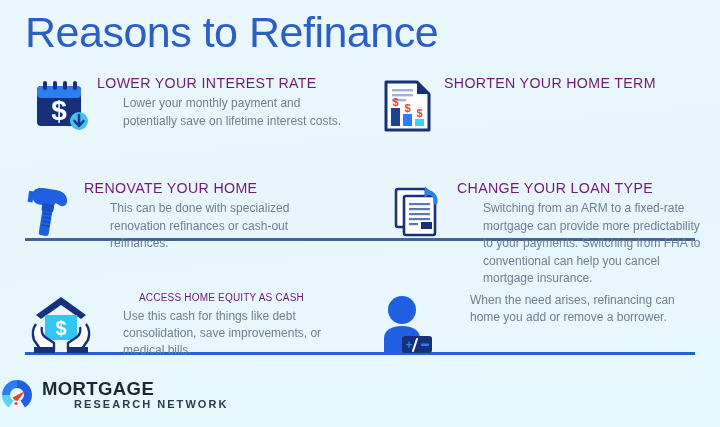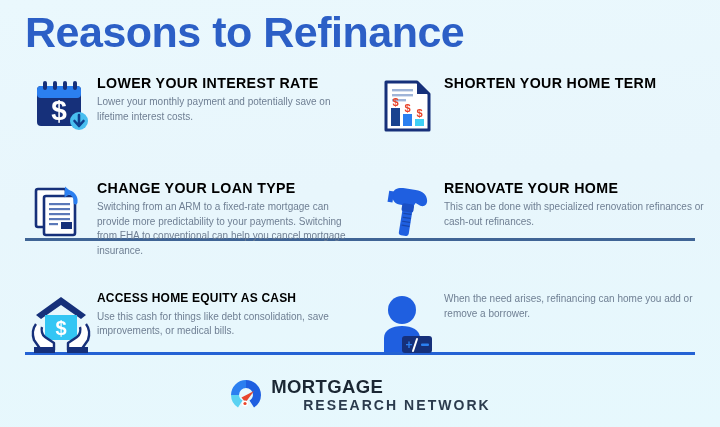--- a/index.html
+++ b/index.html
@@ -8,67 +8,67 @@
     font-family: "Liberation Sans", sans-serif;
     background: linear-gradient(175deg,#eaf8fd 0%,#e8f6fc 45%,#e6f8fd 100%);
     overflow:hidden;
     position:relative;
   }
   #infographic { width:720px; height:427px; position:relative; }
 
   
   .title {
     position:absolute; left:25px; top:8px;
-    font-size:43px; font-weight:bold; letter-spacing:-0.5px;
+    font-size:43px; font-weight:normal; letter-spacing:-0.5px;
     color:#2c5fc6; line-height:1.15;
   }
 
   
   .grid { position:absolute; left:0; top:75px; width:720px; }
   .row { display:flex; width:720px; position:relative; }
   .row .card { display:flex; }
   .card { padding:0; }
 
   .col-left  { width:360px; padding-left:25px; }
   .col-right { width:360px; padding-left:12px; }
 
   .iconwrap {
     flex:0 0 auto; width:72px; display:flex;
     align-items:flex-start; justify-content:center; padding-top:2px;
   }
   .textwrap { flex:1 1 auto; padding-right:14px; }
 
   .card-title {
-    color:#000000; font-size:14.2px; font-weight:bold;
+    color:#701a75; font-size:14.2px; font-weight:normal;
     letter-spacing:0.35px; line-height:1.15; margin-bottom:4px;
     white-space:nowrap;
   }
-  .card-title.sm { font-size:12px; letter-spacing:0.2px; }
+  .card-title.sm { font-size:10px; letter-spacing:0.2px;text-align:center; }
   .card-body {
-    color:#6f7f93; font-size:10px; line-height:1.45;
+    color:#6f7f93; font-size:12px; line-height:1.45;margin-left:26px;
   }
 
   
   .divider { position:absolute; left:25px; width:670px; }
   .divider.d1 { top:163px; height:3px; background:#3f6495; }
   .divider.d2 { top:277px; height:2.5px; background:#2462d4; }
 
   
   .footer {
     position:absolute; left:0; top:378px; width:720px;
-    display:flex; align-items:center; justify-content:center;
+    display:flex; align-items:center; 
   }
   .logo-mark { width:34px; height:34px; margin-right:8px; flex:0 0 auto; }
   .logo-text { line-height:1; }
   .logo-main {
     font-size:18.5px; font-weight:bold; color:#1b2733;
     letter-spacing:0.4px;
   }
   .logo-sub {
-    font-size:14px; font-weight:bold; color:#2b3b4d;
+    font-size:11px; font-weight:bold; color:#2b3b4d;
     letter-spacing:2.05px; margin-top:1px;padding-left:32px;
   }
   svg { display:block; overflow:visible; }
 </style>
 </head>
 <body>
 
 <div id="infographic">
 
   <div class="title">Reasons to Refinance</div>
@@ -116,60 +116,60 @@
         <div class="textwrap">
           <div class="card-title">SHORTEN YOUR HOME TERM</div>
         </div>
       </div>
     </div>
 
     <div class="divider d1"></div>
 
     <div class="row" style="height:114px; padding-top:17px;">
 
+      <div class="card col-right">
+        <div class="iconwrap">
+          <svg width="60" height="62" viewBox="0 0 60 62">
+            <g transform="rotate(9 30 31)">
+              <path d="M12 14 C12 9, 17 7, 23 7 L34 7 C41 7, 46 10, 47 16
+                       C47.5 20, 45 23, 41 22 L36 20 L34 24 L20 24
+                       C15 24, 12 20, 12 16 Z" fill="#1f5fe0"></path>
+              <path d="M8 12 L13 12 L13 23 L8 23 Z" fill="#1f5fe0"></path>
+              <rect x="24" y="22" width="10" height="32" rx="2.5" fill="#1f5fe0"></rect>
+              <rect x="23" y="22" width="12" height="8" rx="2" fill="#1a4fc4"></rect>
+              <path d="M26 32 L33 32 M26 36 L33 36 M26 40 L33 40 M26 44 L33 44" stroke="#1746ac" stroke-width="1.2" stroke-linecap="round"></path>
+            </g>
+          </svg>
+        </div>
+        <div class="textwrap">
+          <div class="card-title">RENOVATE YOUR HOME</div>
+          <div class="card-body">This can be done with specialized renovation refinances or cash-out refinances.</div>
+        </div>
+      </div>
+
       <div class="card col-left">
         <div class="iconwrap">
           <svg width="60" height="60" viewBox="0 0 60 60">
             <rect x="5" y="7" width="30" height="38" rx="2" fill="#ffffff" stroke="#16307a" stroke-width="2.6"></rect>
             <rect x="13" y="14" width="31" height="39" rx="2" fill="#ffffff" stroke="#16307a" stroke-width="2.6"></rect>
             <rect x="18" y="21" width="21" height="2.2" fill="#5b78b8"></rect>
             <rect x="18" y="26" width="21" height="2.2" fill="#5b78b8"></rect>
             <rect x="18" y="31" width="21" height="2.2" fill="#5b78b8"></rect>
             <rect x="18" y="36" width="21" height="2.2" fill="#5b78b8"></rect>
             <rect x="18" y="41" width="9" height="2.2" fill="#5b78b8"></rect>
             <rect x="30" y="40" width="11" height="7" fill="#16307a"></rect>
             <path d="M36 10 a9 9 0 0 1 8.5 10.5" stroke="#2b7ff0" stroke-width="4" fill="none" stroke-linecap="round"></path>
             <path d="M34 4.5 L41 10.5 L33.5 15.5 Z" fill="#2b7ff0"></path>
           </svg>
         </div>
         <div class="textwrap">
           <div class="card-title">CHANGE YOUR LOAN TYPE</div>
           <div class="card-body">Switching from an ARM to a fixed-rate mortgage can provide more predictability to your payments. Switching from FHA to conventional can help you cancel mortgage insurance.</div>
         </div>
       </div>
-
-      <div class="card col-right">
-        <div class="iconwrap">
-          <svg width="60" height="62" viewBox="0 0 60 62">
-            <g transform="rotate(9 30 31)">
-              <path d="M12 14 C12 9, 17 7, 23 7 L34 7 C41 7, 46 10, 47 16
-                       C47.5 20, 45 23, 41 22 L36 20 L34 24 L20 24
-                       C15 24, 12 20, 12 16 Z" fill="#1f5fe0"></path>
-              <path d="M8 12 L13 12 L13 23 L8 23 Z" fill="#1f5fe0"></path>
-              <rect x="24" y="22" width="10" height="32" rx="2.5" fill="#1f5fe0"></rect>
-              <rect x="23" y="22" width="12" height="8" rx="2" fill="#1a4fc4"></rect>
-              <path d="M26 32 L33 32 M26 36 L33 36 M26 40 L33 40 M26 44 L33 44" stroke="#1746ac" stroke-width="1.2" stroke-linecap="round"></path>
-            </g>
-          </svg>
-        </div>
-        <div class="textwrap">
-          <div class="card-title">RENOVATE YOUR HOME</div>
-          <div class="card-body">This can be done with specialized renovation refinances or cash-out refinances.</div>
-        </div>
-      </div>
     </div>
 
     <div class="divider d2"></div>
 
     <div class="row" style="height:90px; padding-top:15px;">
 
       <div class="card col-left">
         <div class="iconwrap">
           <svg width="64" height="62" viewBox="0 0 64 62">
             <path d="M32 3 L57 21 L52 25 L32 11 L12 25 L7 21 Z" fill="#16307a"></path>

